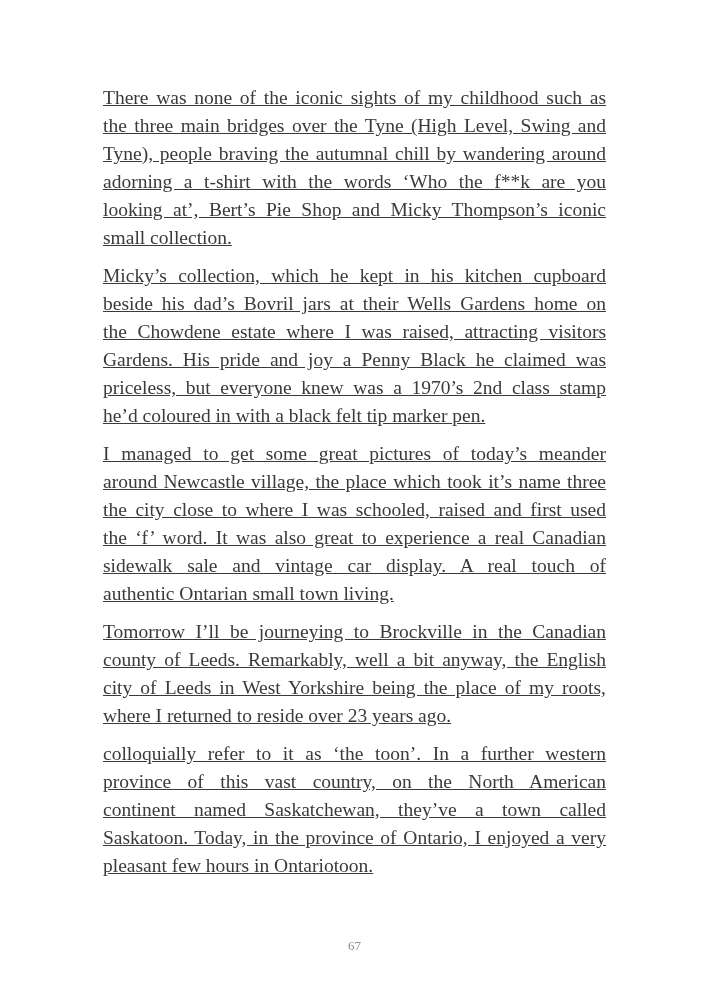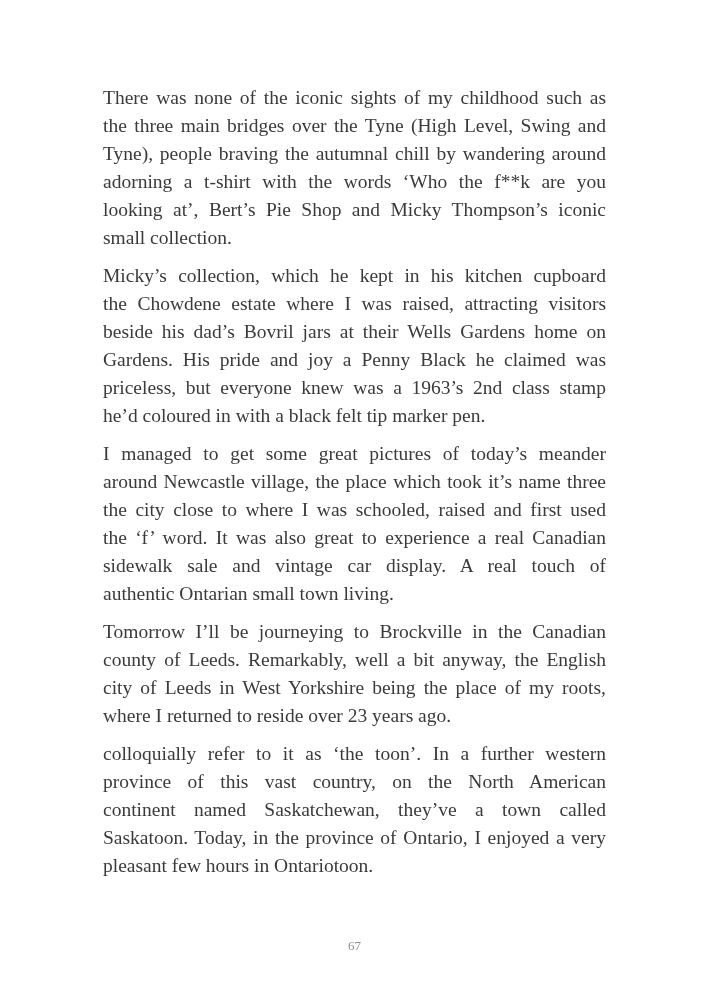--- a/index.html
+++ b/index.html
@@ -27,20 +27,21 @@
     font-size: 19.5px;
     line-height: 28px;
     color: #3a3a3a;
   }
   .paragraph {
     margin: 0 0 10px 0;
   }
   .line {
     text-align: justify;
     text-align-last: justify;
+    text-decoration: underline;
     -moz-text-align-last: justify;
   }
   .line.last {
     text-align-last: left;
     -moz-text-align-last: left;
   }
   .page-number {
     position: absolute;
     top: 938px;
     left: 0;
@@ -59,24 +60,24 @@
       <div class="paragraph">
         <div class="line">There was none of the iconic sights of my childhood such as</div>
         <div class="line">the three main bridges over the Tyne (High Level, Swing and</div>
         <div class="line">Tyne), people braving the autumnal chill by wandering around</div>
         <div class="line">adorning a t-shirt with the words ‘Who the f**k are you</div>
         <div class="line">looking at’, Bert’s Pie Shop and Micky Thompson’s iconic</div>
         <div class="line last">small collection.</div>
       </div>
       <div class="paragraph">
         <div class="line">Micky’s collection, which he kept in his kitchen cupboard</div>
+        <div class="line">beside his dad’s Bovril jars at their Wells Gardens home on</div>
         <div class="line">the Chowdene estate where I was raised, attracting visitors</div>
-        <div class="line">beside his dad’s Bovril jars at their Wells Gardens home on</div>
         <div class="line">Gardens. His pride and joy a Penny Black he claimed was</div>
-        <div class="line">priceless, but everyone knew was a 1963’s 2nd class stamp</div>
+        <div class="line">priceless, but everyone knew was a 1970’s 2nd class stamp</div>
         <div class="line last">he’d coloured in with a black felt tip marker pen.</div>
       </div>
       <div class="paragraph">
         <div class="line">I managed to get some great pictures of today’s meander</div>
         <div class="line">around Newcastle village, the place which took it’s name three</div>
         <div class="line">the city close to where I was schooled, raised and first used</div>
         <div class="line">the ‘f’ word. It was also great to experience a real Canadian</div>
         <div class="line">sidewalk sale and vintage car display. A real touch of</div>
         <div class="line last">authentic Ontarian small town living.</div>
       </div>

